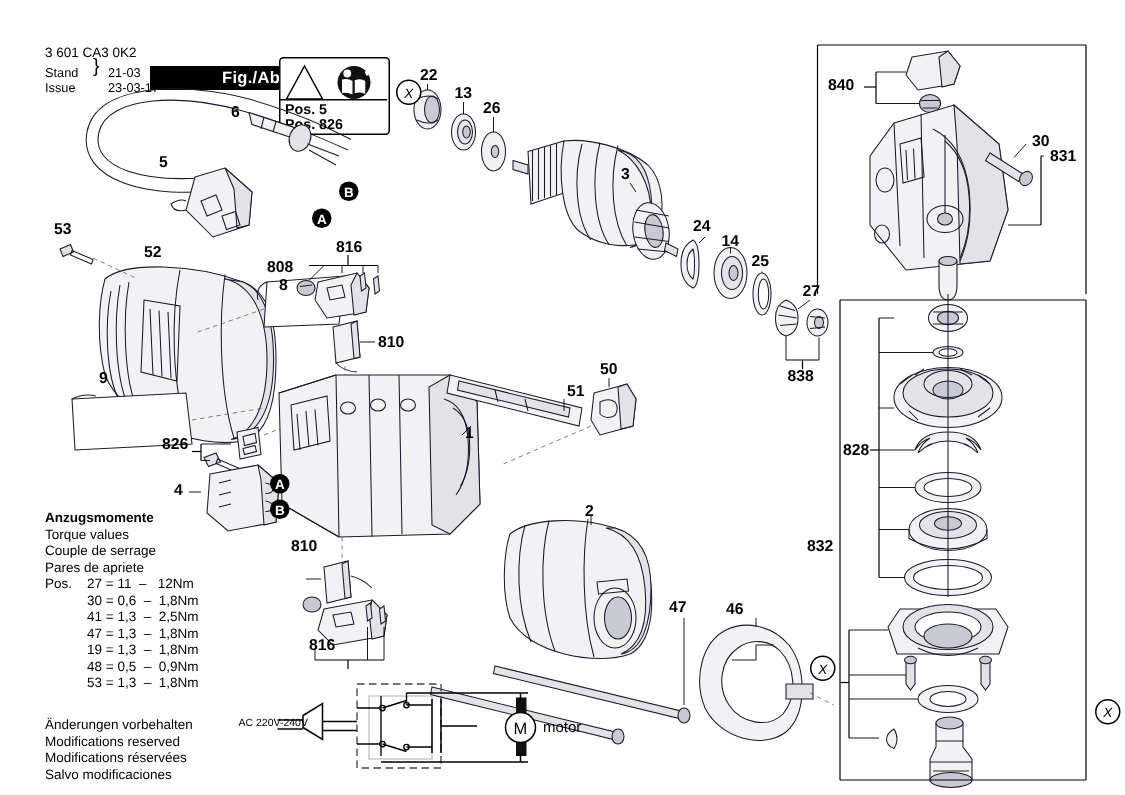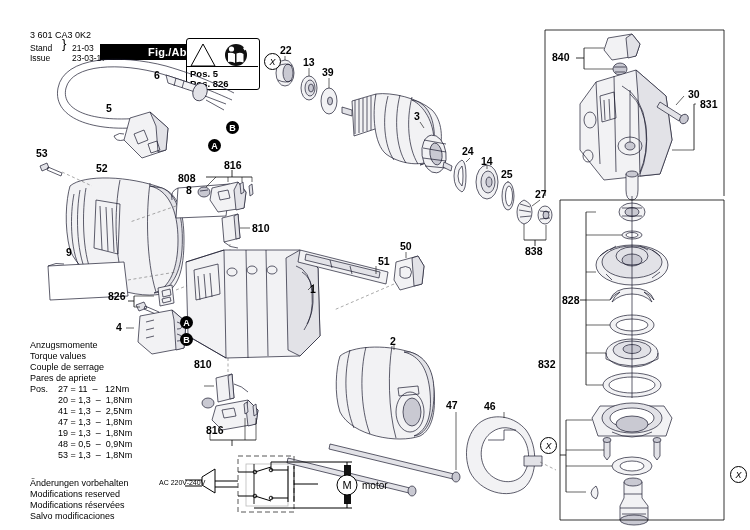--- a/index.html
+++ b/index.html
@@ -53,27 +53,27 @@
       <circle cx="231.5" cy="49" r="2.6" fill="#fff"></circle>
       <path d="M228 53 q4 -1 7 1 l0 9 q-3.5 -1.8 -7 -1 Z" fill="#fff"></path>
       <path d="M236.5 53.5 q4 -1.6 7 .5 l0 8.6 q-3.6 -1.6 -7 -.4 Z" fill="#fff"></path>
       <path d="M243 48 l3 -2 1.6 2.6 -3 2 Z" fill="#fff"></path>
     </g>
     <line class="ln" x1="186" y1="66.5" x2="258" y2="66.5" stroke-width="1"></line>
   </svg>
   <div class="poslbl" style="left:190px;top:68px;">Pos. 5</div>
   <div class="poslbl" style="left:190px;top:78px;">Pos. 826</div>
 
-  <div class="t" style="left:30px;top:340px;">Anzugsmomente</div>
+  <div class="t" style="left:30px;top:340px;font-weight:bold;">Anzugsmomente</div>
   <div class="t" style="left:30px;top:351px;">Torque values</div>
   <div class="t" style="left:30px;top:362px;">Couple de serrage</div>
   <div class="t" style="left:30px;top:373px;">Pares de apriete</div>
   <div class="t" style="left:30px;top:384px;">Pos.</div>
   <div class="t" style="left:58px;top:384px;">27 = 11  –   12Nm</div>
-  <div class="t" style="left:58px;top:395px;">20 = 1,3  –  1,8Nm</div>
+  <div class="t" style="left:58px;top:395px;">30 = 0,6  –  1,8Nm</div>
   <div class="t" style="left:58px;top:406px;">41 = 1,3  –  2,5Nm</div>
   <div class="t" style="left:58px;top:417px;">47 = 1,3  –  1,8Nm</div>
   <div class="t" style="left:58px;top:428px;">19 = 1,3  –  1,8Nm</div>
   <div class="t" style="left:58px;top:439px;">48 = 0,5  –  0,9Nm</div>
   <div class="t" style="left:58px;top:450px;text-align:center;">53 = 1,3  –  1,8Nm</div>
 
   <div class="t" style="left:30px;top:478px;">Änderungen vorbehalten</div>
   <div class="t" style="left:30px;top:489px;">Modifications reserved</div>
   <div class="t" style="left:30px;top:500px;">Modifications réservées</div>
   <div class="t" style="left:30px;top:511px;">Salvo modificaciones</div>
@@ -487,21 +487,21 @@
   <div class="num" style="left:108px;top:291px;">826</div>
   <div class="num" style="left:116px;top:322px;">4</div>
   <div class="num" style="left:194px;top:359px;">810</div>
   <div class="num" style="left:206px;top:425px;">816</div>
   <div class="num" style="left:310px;top:284px;">1</div>
   <div class="num" style="left:390px;top:336px;">2</div>
   <div class="num" style="left:400px;top:241px;">50</div>
   <div class="num" style="left:378px;top:256px;">51</div>
   <div class="num" style="left:280px;top:45px;">22</div>
   <div class="num" style="left:303px;top:57px;">13</div>
-  <div class="num" style="left:322px;top:67px;">39</div>
+  <div class="num" style="left:322px;top:67px;">26</div>
   <div class="num" style="left:414px;top:111px;">3</div>
   <div class="num" style="left:462px;top:146px;">24</div>
   <div class="num" style="left:481px;top:156px;">14</div>
   <div class="num" style="left:501px;top:169px;">25</div>
   <div class="num" style="left:535px;top:189px;">27</div>
   <div class="num" style="left:525px;top:246px;">838</div>
   <div class="num" style="left:552px;top:52px;">840</div>
   <div class="num" style="left:688px;top:89px;">30</div>
   <div class="num" style="left:700px;top:99px;">831</div>
   <div class="num" style="left:562px;top:295px;">828</div>

